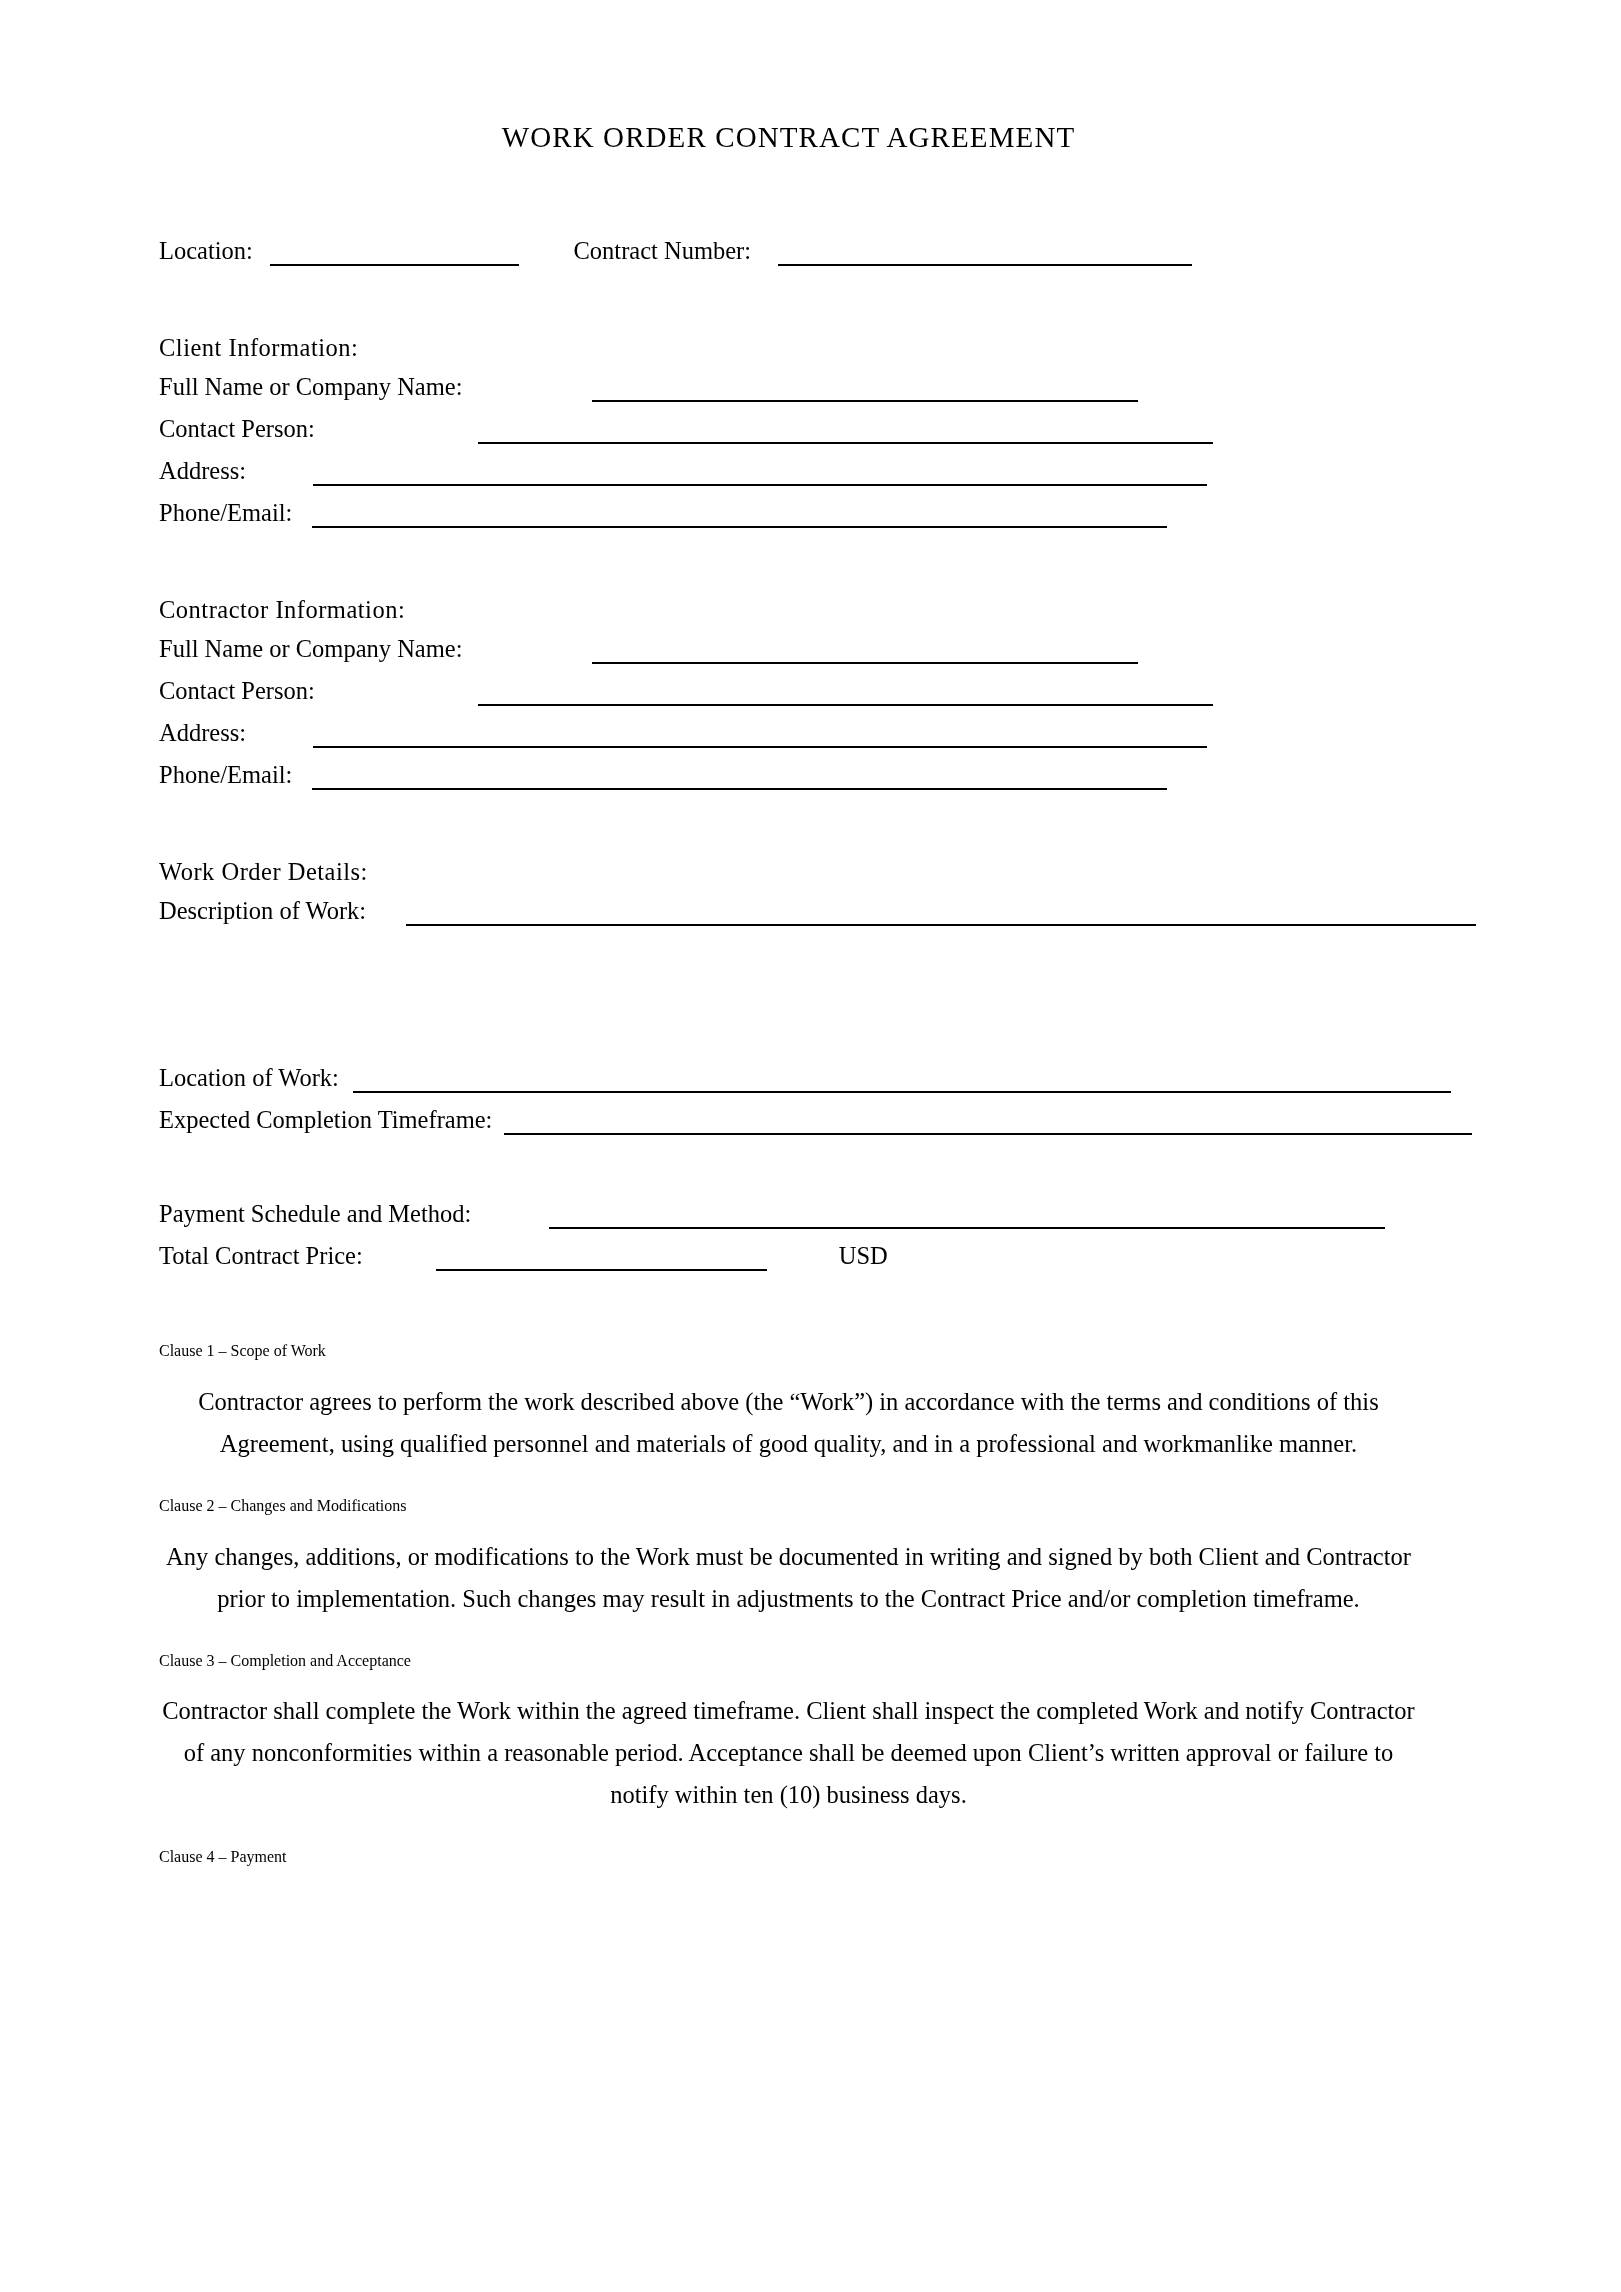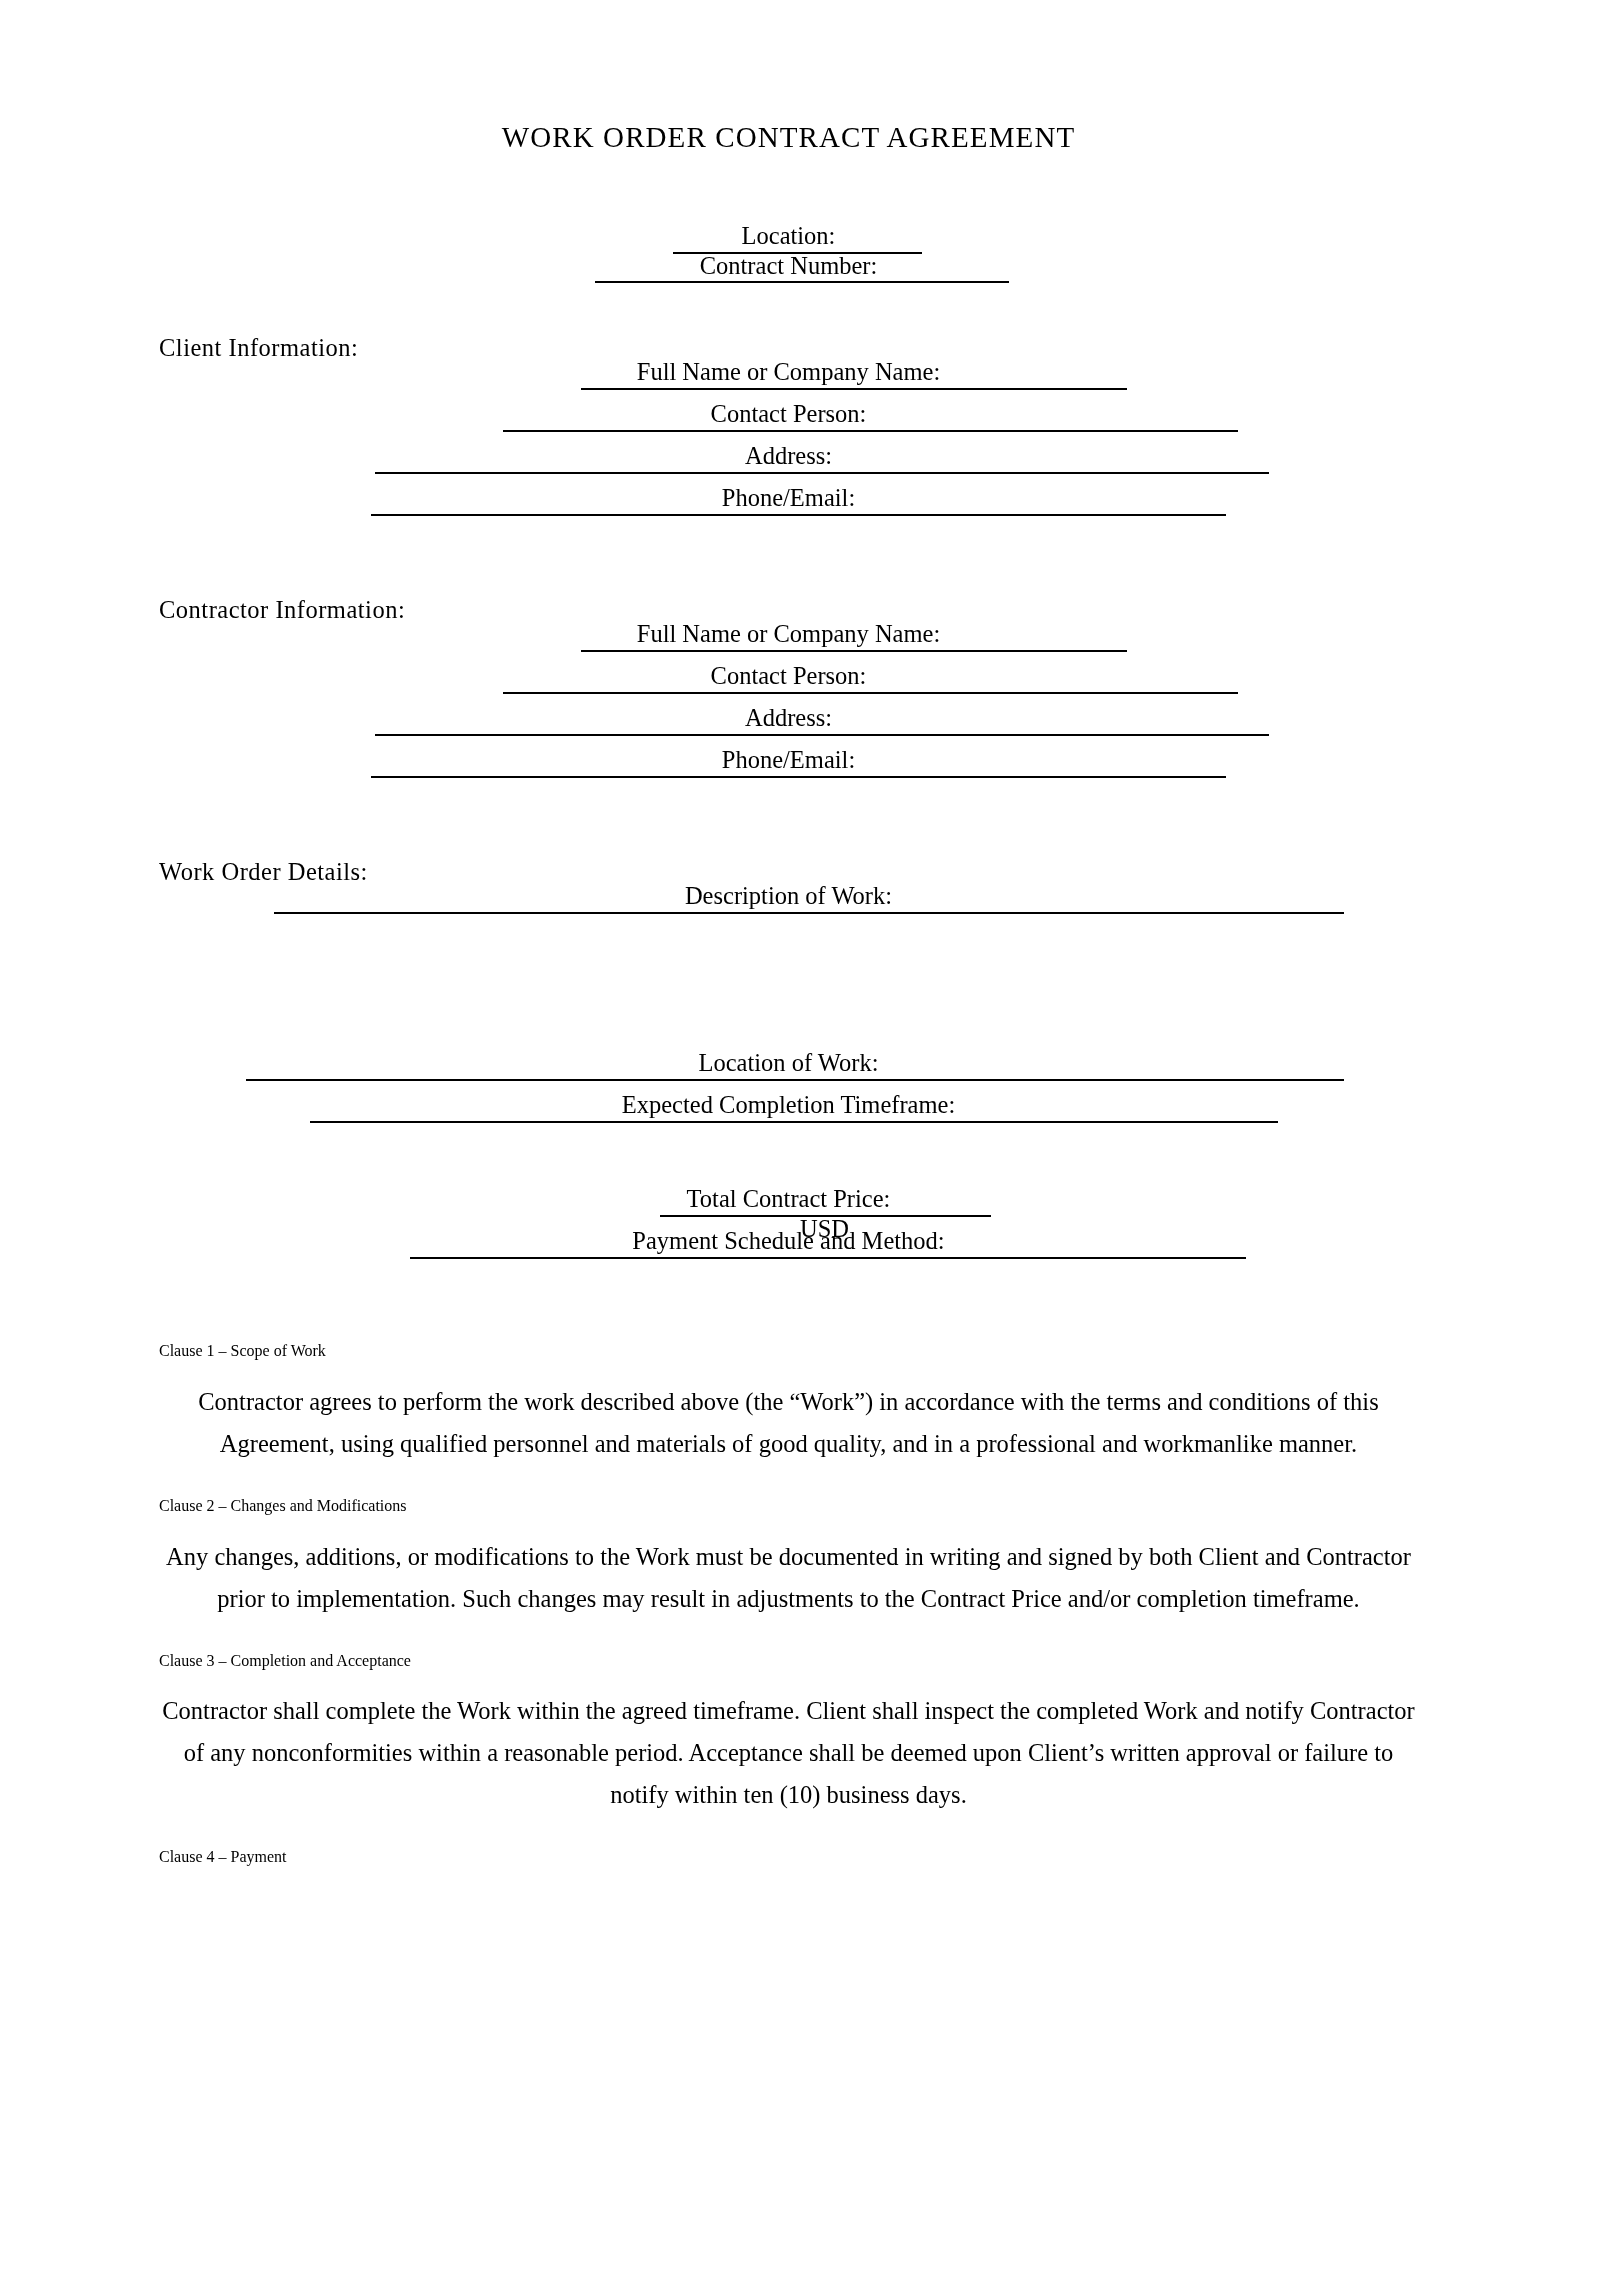--- a/index.html
+++ b/index.html
@@ -32,25 +32,24 @@
     text-align: center;
     font-size: 29px;
     letter-spacing: 1.1px;
     font-weight: 400;
     line-height: 1.2;
   }
 
   
   .row {
     display: flex;
-    align-items: center;
+    align-items: flex-end;
     font-size: 24.5px;
     line-height: 1.0;
     height: 42px;
-    flex-direction: column;
   }
   .row .label {
     white-space: nowrap;
     padding-bottom: 2.9px;
   }
   .rule {
     border-bottom: 2.5px solid #000;
     height: 0;
     flex: 0 0 auto;
   }
@@ -175,30 +174,30 @@
 
     <div class="row">
       <span class="label">Expected Completion Timeframe:</span>
       <span class="rule" style="width:968px; margin-left:11.8px;"></span>
     </div>
 
     <div class="gap-lg"></div>
 
 
     <div class="row">
+      <span class="label">Payment Schedule and Method:</span>
+      <span class="rule" style="width:836px; margin-left:78px;"></span>
+    </div>
+
+    <div class="row">
       <span class="label">Total Contract Price:</span>
       <span class="rule" style="width:331px; margin-left:73px;"></span>
       <span class="usd" style="margin-left:72px;">USD</span>
     </div>
 
-    <div class="row">
-      <span class="label">Payment Schedule and Method:</span>
-      <span class="rule" style="width:836px; margin-left:78px;"></span>
-    </div>
-
     <div class="gap-md"></div>
 
     <div class="clause">
       <div class="clause-title">Clause 1 – Scope of Work</div>
       <div class="clause-body">Contractor agrees to perform the work described above (the “Work”) in accordance with the terms and conditions of this Agreement, using qualified personnel and materials of good quality, and in a professional and workmanlike manner.</div>
     </div>
 
     <div class="clause">
       <div class="clause-title">Clause 2 – Changes and Modifications</div>
       <div class="clause-body">Any changes, additions, or modifications to the Work must be documented in writing and signed by both Client and Contractor prior to implementation. Such changes may result in adjustments to the Contract Price and/or completion timeframe.</div>

